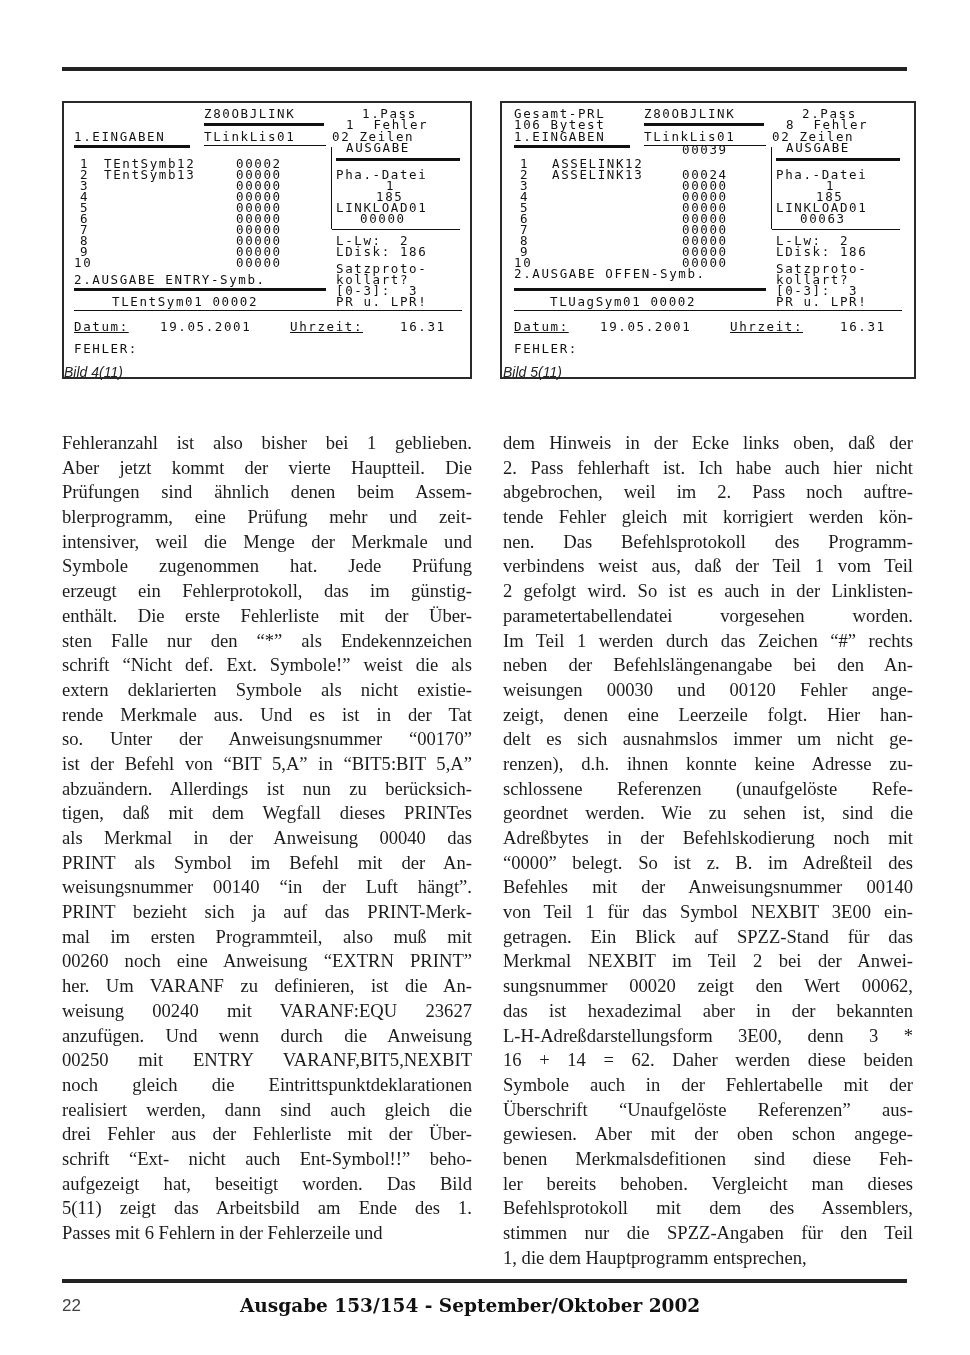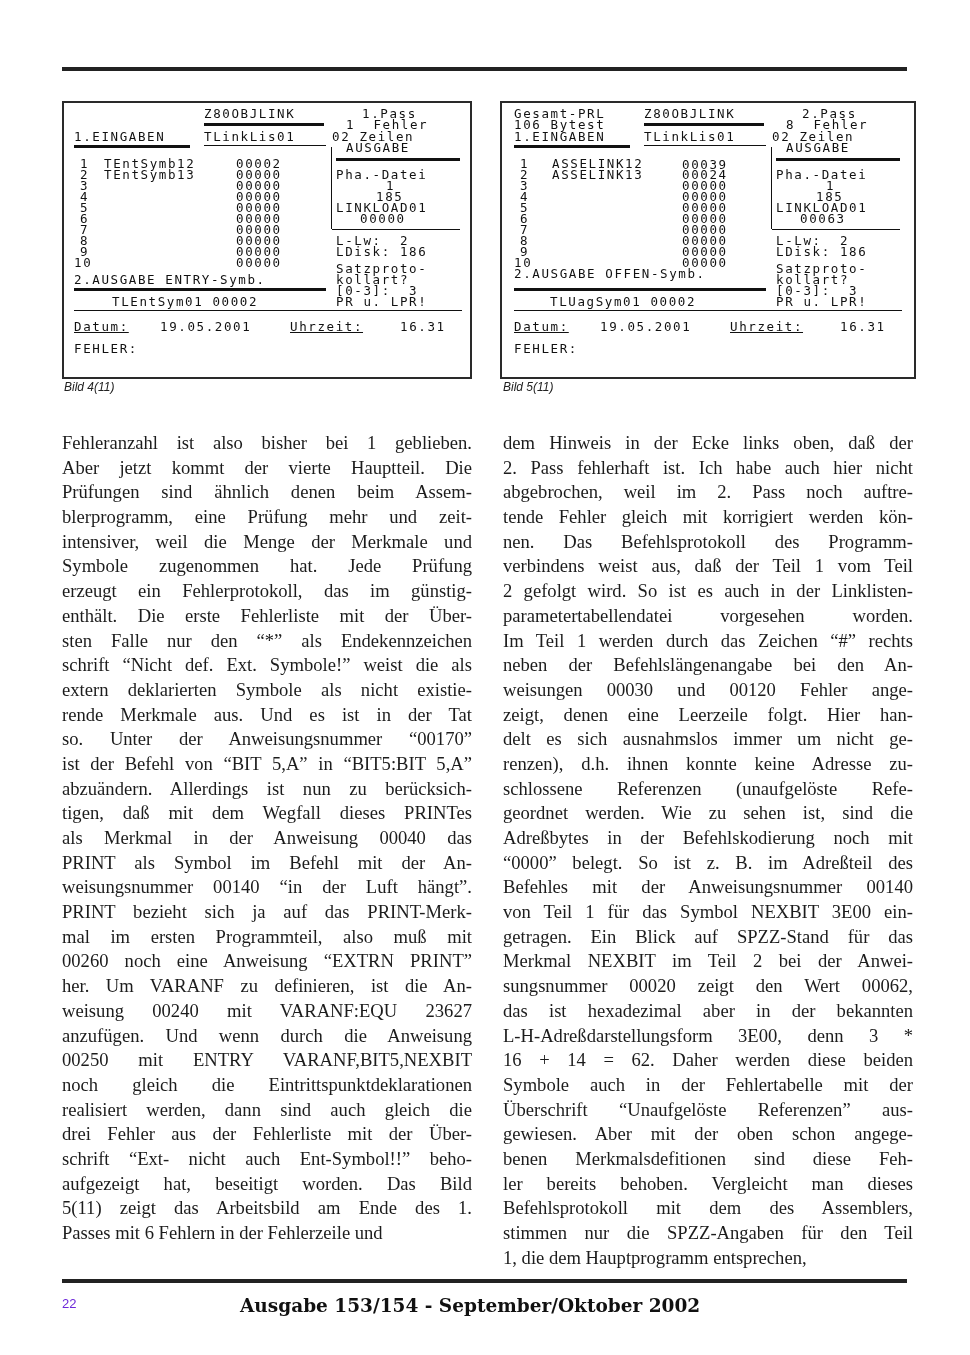--- a/index.html
+++ b/index.html
@@ -11,30 +11,30 @@
           font-family:"DejaVu Sans Mono",monospace;font-size:12.5px;line-height:11.6px;color:#111;
           letter-spacing:1.6px;}
   .screen .ln{position:absolute;white-space:pre;}
   .screen .thick{position:absolute;height:3px;background:#111;}
   .screen .thin{position:absolute;height:1px;background:#111;}
   .screen .vline{position:absolute;width:1px;background:#111;}
   .u{text-decoration:underline;}
   #s1{left:62px;width:406px;}
   #s2{left:500px;width:412px;}
 
-  .caption{position:absolute;top:380px;font-family:"Liberation Sans",sans-serif;font-style:italic;font-size:12px;color:#222;}
+  .caption{position:absolute;top:364px;font-family:"Liberation Sans",sans-serif;font-style:italic;font-size:14px;color:#222;}
 
   .col{position:absolute;top:431px;width:410px;font-family:Liberation Serif, serif;font-size:18.6px;
        line-height:24.7px;color:#1c1c1c;text-align:justify;}
   .col .l{display:block;white-space:nowrap;text-align:justify;text-align-last:justify;height:24.7px;}
   .col .l.last{text-align-last:left;}
   #colL{left:62px;}
   #colR{left:503px;}
 
-  .footer-page{position:absolute;left:62px;top:1296px;font-family:"Liberation Sans",sans-serif;font-size:13px;color:#6d28d9;}
+  .footer-page{position:absolute;left:62px;top:1296px;font-family:"Liberation Sans",sans-serif;font-size:17px;color:#404040;}
   .footer-issue{position:absolute;left:240px;top:1295px;font-family:"DejaVu Serif",serif;font-weight:bold;font-size:18.5px;color:#111;}
 </style>
 </head>
 <body>
 
 <div class="rule-top"></div>
 
 <div class="screen" id="s1">
   <span class="ln" style="left:4px;top:4px"></span>
   <span class="ln" style="left:4px;top:15px"></span>
@@ -112,21 +112,21 @@
   <span class="ln" style="left:270px;top:28px">02 Zeilen</span>
   <div class="thick" style="left:12px;top:42px;width:116px"></div>
   <div class="thin" style="left:142px;top:42px;width:122px"></div>
   <div class="vline" style="left:269px;top:44px;height:82px"></div>
   <span class="ln" style="left:284px;top:39px">AUSGABE</span>
   <div class="thick" style="left:274px;top:55px;width:124px"></div>
 
   <div>
     <span class="ln" style="left:18px;top:55px">1</span>
     <span class="ln" style="left:50px;top:55px">ASSELINK12</span>
-    <span class="ln" style="left:180px;top:56px">00039</span>
+    <span class="ln" style="left:180px;top:41px">00039</span>
     <span class="ln" style="left:18px;top:66px">2</span>
     <span class="ln" style="left:50px;top:66px">ASSELINK13</span>
     <span class="ln" style="left:180px;top:66px">00024</span>
     <span class="ln" style="left:18px;top:77px">3</span>
     <span class="ln" style="left:180px;top:77px">00000</span>
     <span class="ln" style="left:18px;top:88px">4</span>
     <span class="ln" style="left:180px;top:88px">00000</span>
     <span class="ln" style="left:18px;top:99px">5</span>
     <span class="ln" style="left:180px;top:99px">00000</span>
     <span class="ln" style="left:18px;top:110px">6</span>

